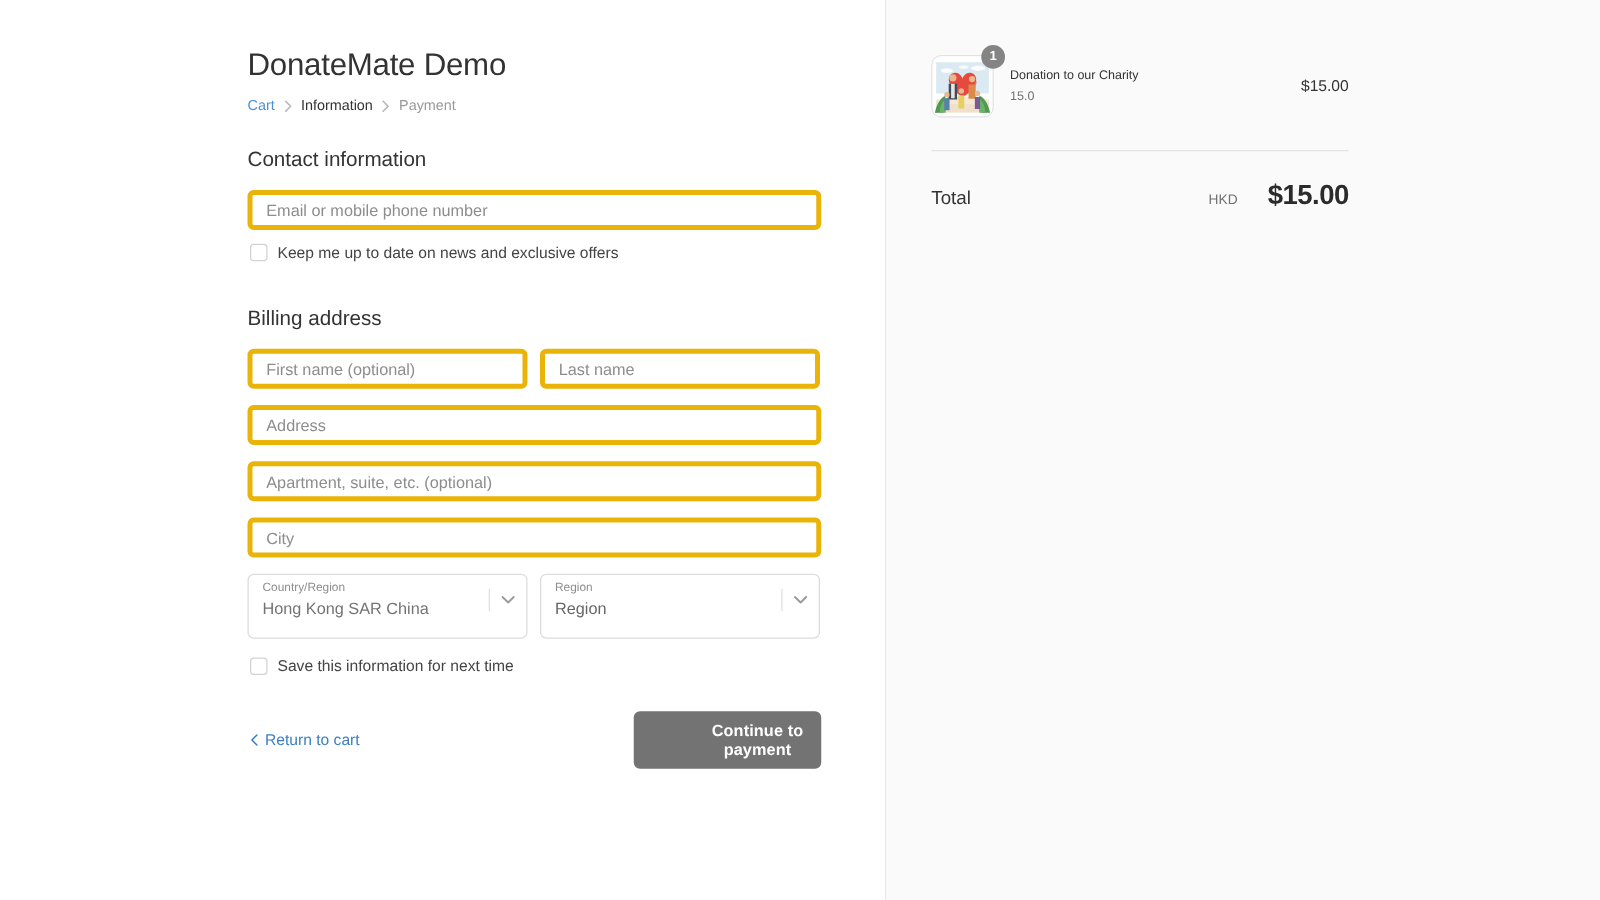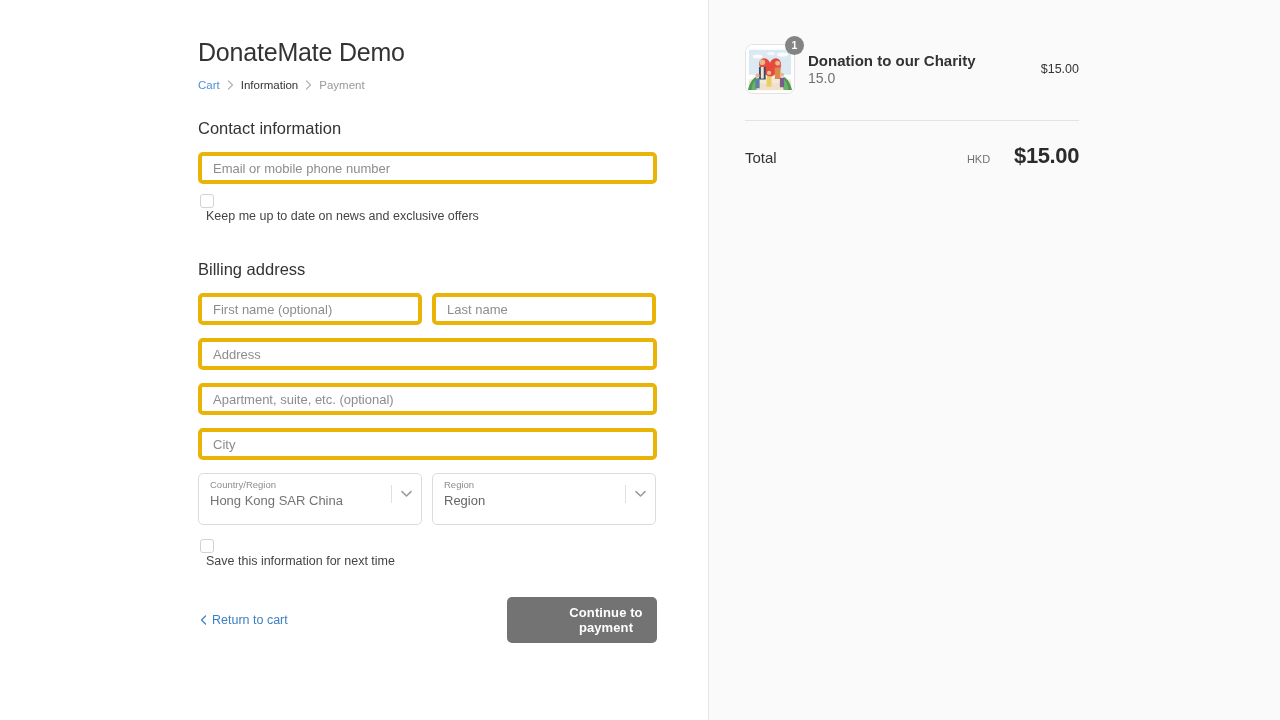--- a/index.html
+++ b/index.html
@@ -78,21 +78,21 @@
   .select-divider {
     position: absolute; right: 29px; top: 11px;
     width: 1px; height: 18px; background: #e0e0e0;
   }
   .select-arrow {
     position: absolute; right: 9px; top: 16px;
     width: 11px; height: 8px;
   }
   .select-arrow svg { display: block; }
 
-  .check-row { display: flex; margin-top: 10px; flex-direction: column; }
+  .check-row { display: flex; align-items: center; margin-top: 10px; }
   .checkbox {
     width: 14px; height: 14px; border: 1px solid #d2d2d2;
     border-radius: 3px; background: #fff; flex: 0 0 14px;
     margin-left: 2px;
   }
   .check-label {
     margin-left: 8px; font-size: 12.5px; color: #444444; line-height: 16px;
   }
   #save-check-row { margin-top: 14px; }
 
@@ -132,24 +132,24 @@
   .qty-badge {
     position: absolute; top: -8px; right: -9px;
     width: 19px; height: 19px; border-radius: 50%;
     background: #848484; color: #ffffff;
     font-size: 10.5px; font-weight: 700;
     display: flex; align-items: center; justify-content: center;
     line-height: 19px;
   }
   .item-text { margin-left: 13px; flex: 1 1 auto; }
   .item-name {
-    font-size: 15px; font-weight: 700; color: #333333; line-height: 17px;
+    font-size: 10px; font-weight: 400; color: #333333; line-height: 17px;
   }
   .item-variant {
-    font-size: 14px; color: #717171; line-height: 16px; margin-top: 1px;
+    font-size: 10px; color: #717171; line-height: 16px; margin-top: 1px;
   }
   .item-price {
     font-size: 12.5px; color: #333333; line-height: 17px; white-space: nowrap;
   }
 
   .summary-divider {
     height: 1px; background: #e3e3e3; margin-top: 26px;
   }
 
   .total-row {

